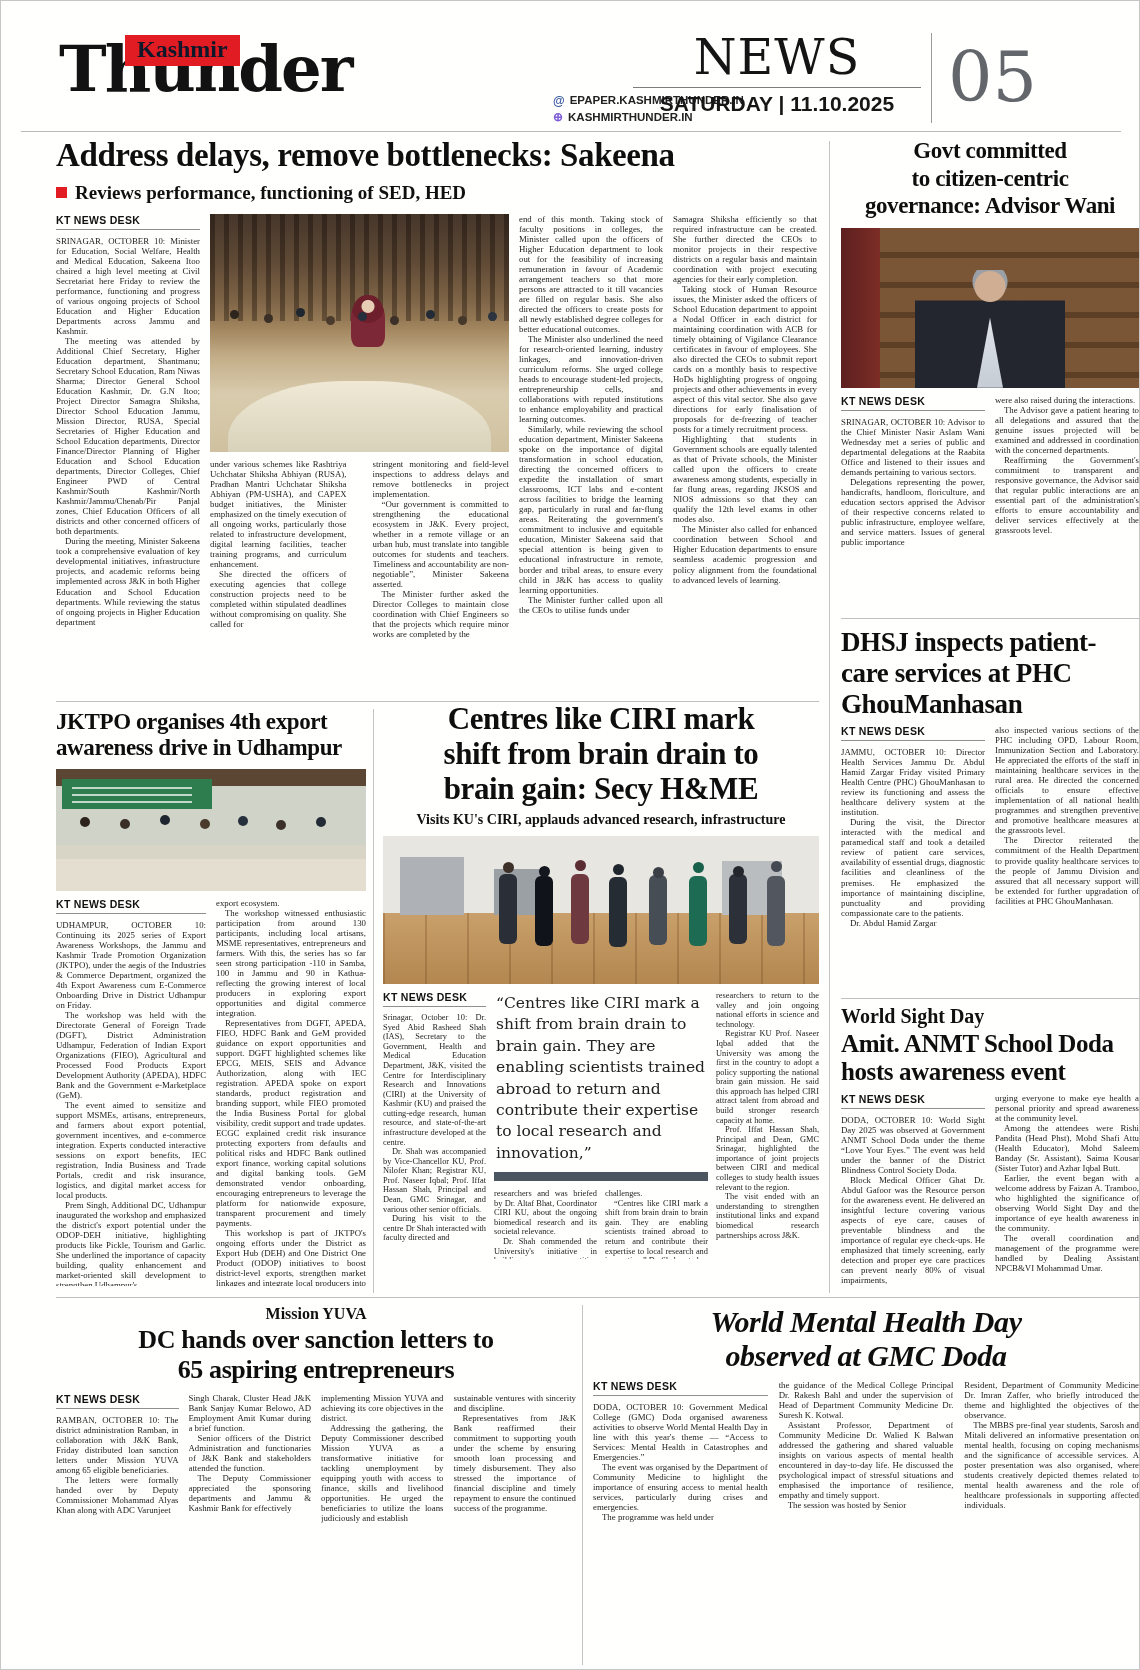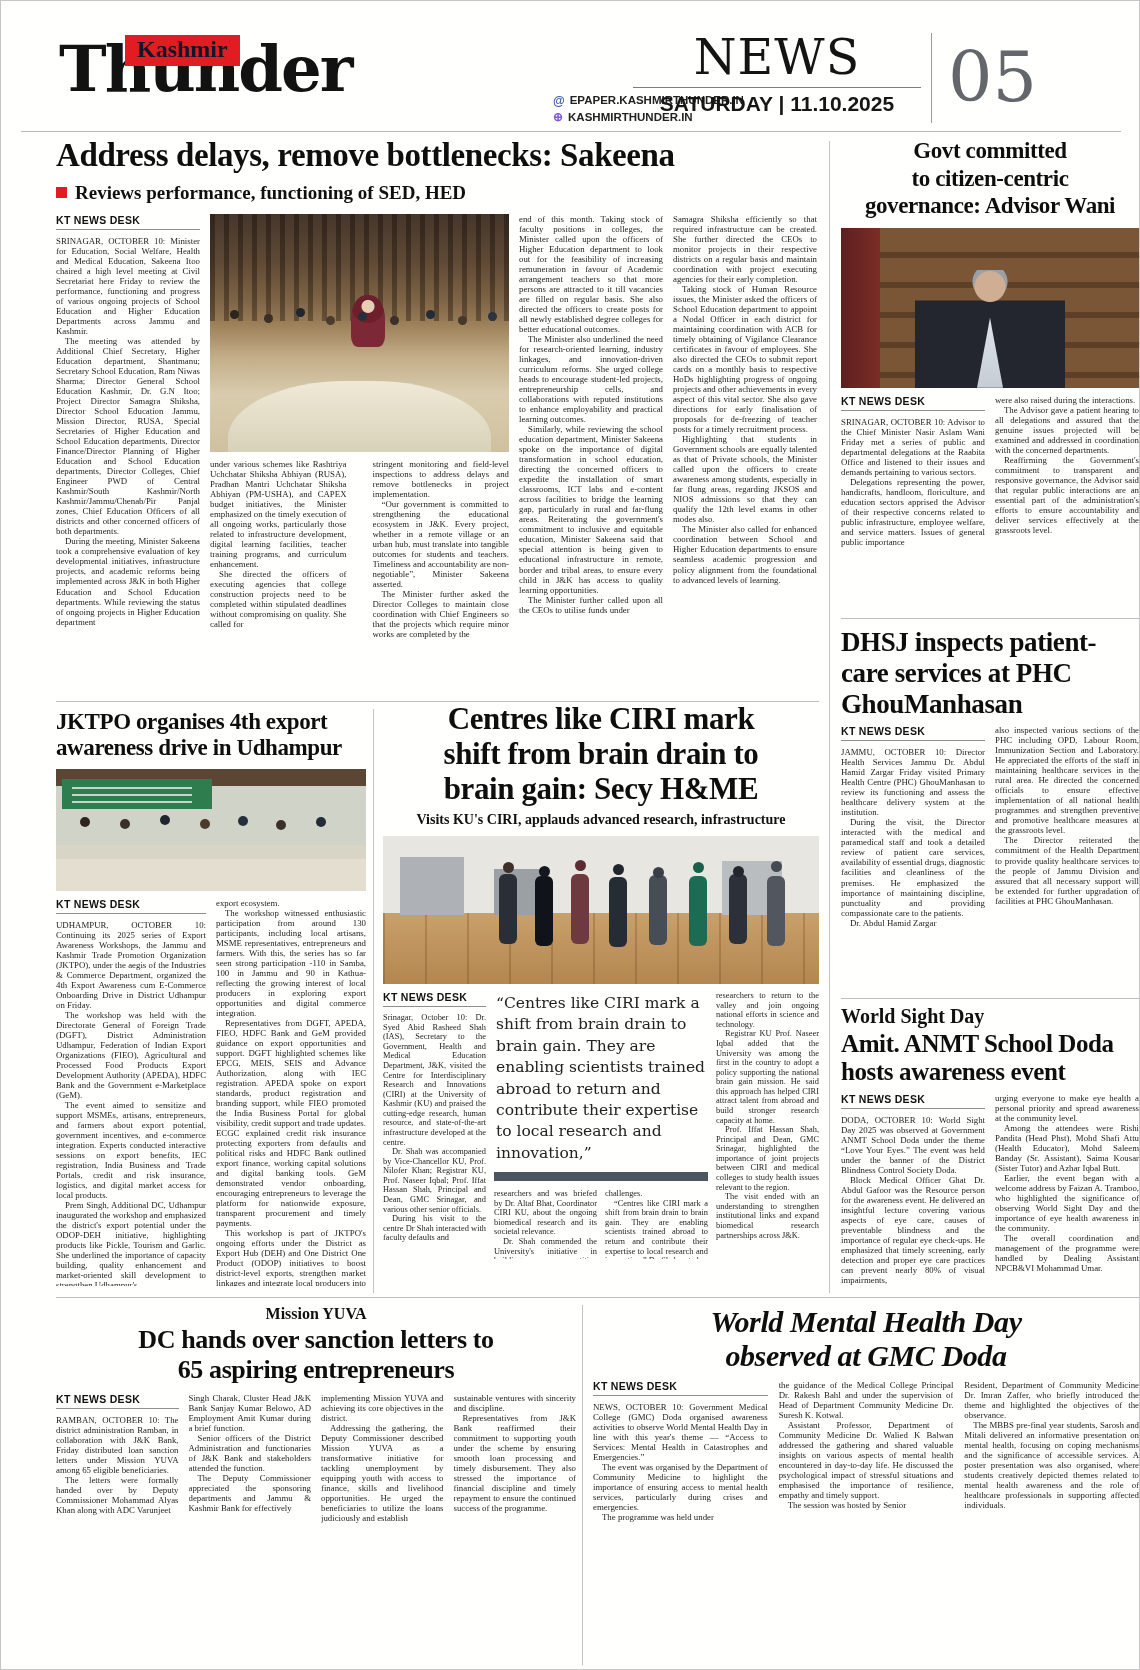--- a/index.html
+++ b/index.html
@@ -223,21 +223,21 @@
 governance: Advisor Wani</h2>
     <div class="photo photo-wani">
       <div class="curtain"></div>
       <div class="figure"></div>
       <div class="shirt"></div>
     </div>
     <div class="cols2 wani-body">
       <div class="col">
         <div class="byline">KT NEWS DESK</div>
         <div>
-            <p class="para">SRINAGAR, OCTOBER 10: Advisor to the Chief Minister Nasir Aslam Wani Friday met a series of public and departmental delegations at the Raabita Office and listened to their issues and demands pertaining to various sectors.</p>
+            <p class="para">SRINAGAR, OCTOBER 10: Advisor to the Chief Minister Nasir Aslam Wani Wednesday met a series of public and departmental delegations at the Raabita Office and listened to their issues and demands pertaining to various sectors.</p>
             <p class="para indent">Delegations representing the power, handicrafts, handloom, floriculture, and education sectors apprised the Advisor of their respective concerns related to public infrastructure, employee welfare, and service matters. Issues of general public importance</p>
           </div>
       </div>
       <div class="col">
           <div>
             <p class="para">were also raised during the interactions.</p>
             <p class="para indent">The Advisor gave a patient hearing to all delegations and assured that the genuine issues projected will be examined and addressed in coordination with the concerned departments.</p>
             <p class="para indent">Reaffirming the Government's commitment to transparent and responsive governance, the Advisor said that regular public interactions are an essential part of the administration's efforts to ensure accountability and deliver services effectively at the grassroots level.</p>
           </div>
         </div>
@@ -336,21 +336,21 @@
       <div class="equip"></div>
       <div class="grp-bodies"></div>
       <div class="grp-heads"></div>
     </div>
     <div class="ciri-body">
       <div class="col cw1">
         <div class="byline">KT NEWS DESK</div>
         <div>
             <p class="para">Srinagar, October 10: Dr. Syed Abid Rasheed Shah (IAS), Secretary to the Government, Health and Medical Education Department, J&amp;K, visited the Centre for Interdisciplinary Research and Innovations (CIRI) at the University of Kashmir (KU) and praised the cutting-edge research, human resource, and state-of-the-art infrastructure developed at the centre.</p>
             <p class="para indent">Dr. Shah was accompanied by Vice-Chancellor KU, Prof. Nilofer Khan; Registrar KU, Prof. Naseer Iqbal; Prof. Iffat Hassan Shah, Principal and Dean, GMC Srinagar, and various other senior officials.</p>
-            <p class="para indent">During his visit to the centre Dr Shah interacted with faculty defaults and</p>
+            <p class="para indent">During his visit to the centre Dr Shah interacted with faculty directed and</p>
           </div>
       </div>
       <div class="cw2">
         <div class="pullquote">“Centres like CIRI mark a shift from brain drain to brain gain. They are enabling scientists trained abroad to return and contribute their expertise to local research and innovation,”</div>
         <div class="qbar"></div>
         <div class="ciri-subcols">
           <div class="col">
               <div>
                 <p class="para">researchers and was briefed by Dr. Altaf Bhat, Coordinator CIRI KU, about the ongoing biomedical research and its societal relevance.</p>
                 <p class="para indent">Dr. Shah commended the University's initiative in building a competitive interdisciplinary research centre and emphasized the need for collaboration between CIRI and medical institutes to address regional biomedical</p>
@@ -413,21 +413,21 @@
 
   <div class="vr yuva-mental-rule"></div>
 
   <div class="a-mental">
     <h2 class="headline hl-mental">World Mental Health Day
 observed at GMC Doda</h2>
     <div class="cols3">
       <div class="col">
         <div class="byline">KT NEWS DESK</div>
         <div>
-            <p class="para">NEWS, OCTOBER 10: Government Medical College (GMC) Doda organised awareness activities to observe World Mental Health Day in line with this year's theme — “Access to Services: Mental Health in Catastrophes and Emergencies.”</p>
+            <p class="para">DODA, OCTOBER 10: Government Medical College (GMC) Doda organised awareness activities to observe World Mental Health Day in line with this year's theme — “Access to Services: Mental Health in Catastrophes and Emergencies.”</p>
             <p class="para indent">The event was organised by the Department of Community Medicine to highlight the importance of ensuring access to mental health services, particularly during crises and emergencies.</p>
             <p class="para indent">The programme was held under</p>
           </div>
       </div>
       <div class="col">
           <div>
             <p class="para">the guidance of the Medical College Principal Dr. Rakesh Bahl and under the supervision of Head of Department Community Medicine Dr. Suresh K. Kotwal.</p>
             <p class="para indent">Assistant Professor, Department of Community Medicine Dr. Walied K Balwan addressed the gathering and shared valuable insights on various aspects of mental health encountered in day-to-day life. He discussed the psychological impact of stressful situations and emphasised the importance of resilience, empathy and timely support.</p>
             <p class="para indent">The session was hosted by Senior</p>
           </div>

